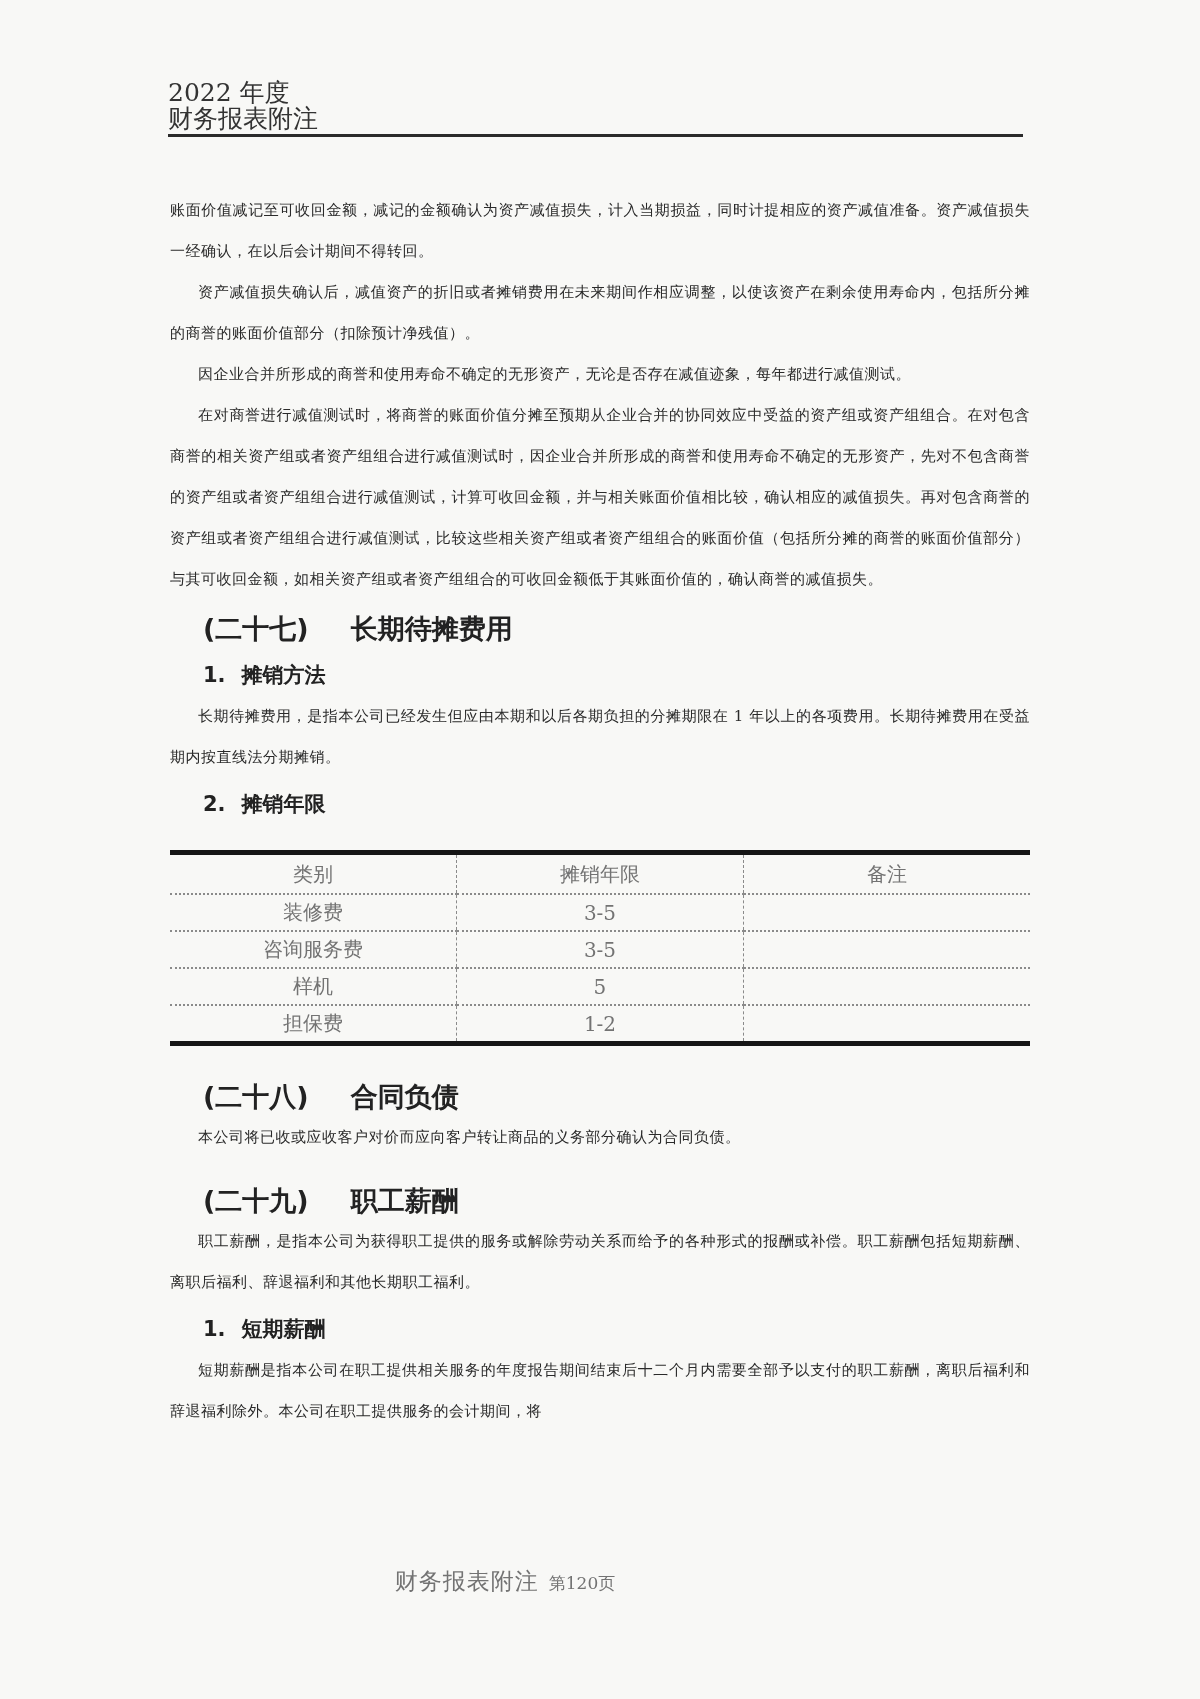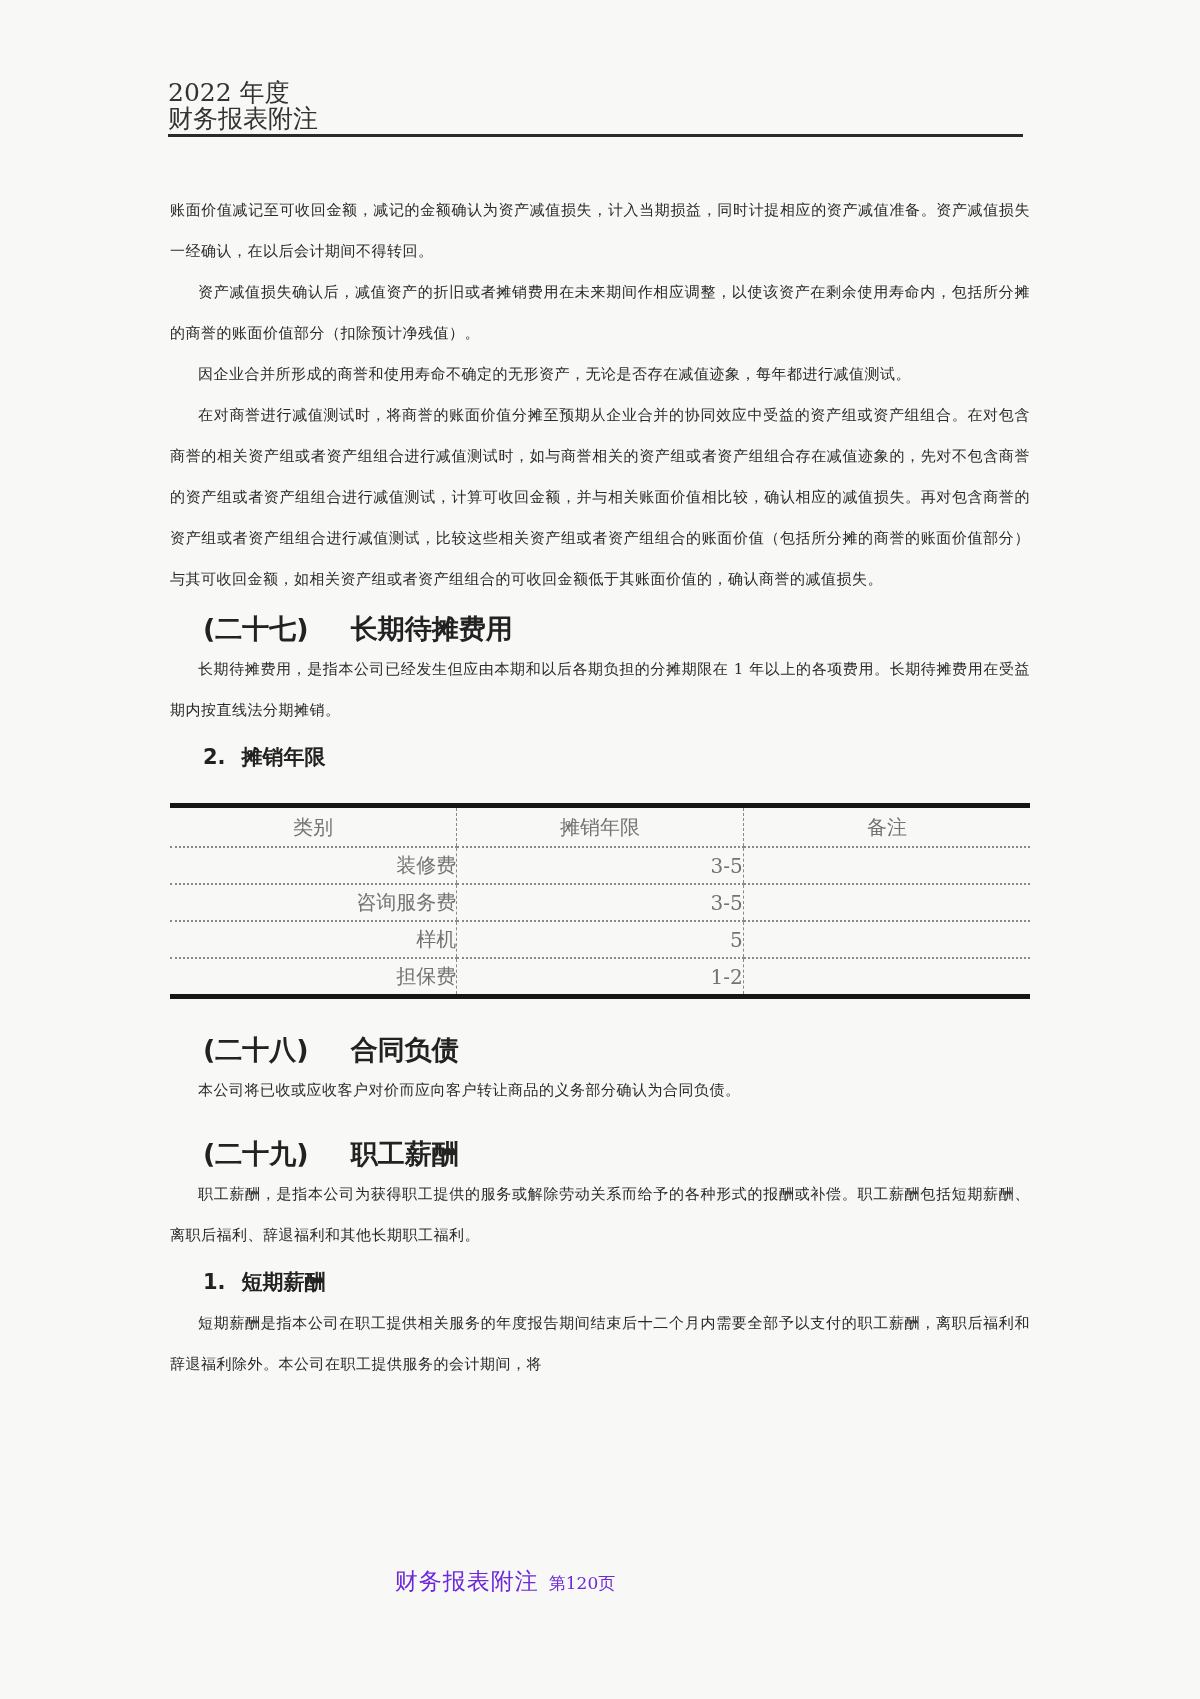--- a/index.html
+++ b/index.html
@@ -87,36 +87,35 @@
     font-weight: normal;
     padding: 0;
   }
   table.amort thead th {
     height: 38px;
     border-bottom: 2px dotted #8a8a8a;
   }
   table.amort tbody td {
     height: 35px;
     border-bottom: 2px dotted #8a8a8a;
-    text-align: right;
   }
   table.amort tbody tr:last-child td { border-bottom: none; }
   table.amort th + th, table.amort td + td {
     border-left: 1px dashed #8a8a8a;
   }
   .mt-30 { margin-top: 30px !important; }
   .mt-22 { margin-top: 22px !important; }
   
   .page-footer {
     position: absolute;
     top: 1566px;
     left: 0;
     width: 1010px;
     text-align: center;
-    color: #6d28d9;
+    color: #737373;
   }
   .footer-title {
     font-size: 23px;
     letter-spacing: 1px;
   }
   .footer-page {
     font-size: 17px;
     margin-left: 10px;
   }
 </style>
@@ -132,24 +131,25 @@
   <div class="header-rule"></div>
 
   <div class="content">
 
     <p class="para">账面价值减记至可收回金额，减记的金额确认为资产减值损失，计入当期损益，同时计提相应的资产减值准备。资产减值损失一经确认，在以后会计期间不得转回。</p>
 
     <p class="para indent">资产减值损失确认后，减值资产的折旧或者摊销费用在未来期间作相应调整，以使该资产在剩余使用寿命内，包括所分摊的商誉的账面价值部分（扣除预计净残值）。</p>
 
     <p class="para indent">因企业合并所形成的商誉和使用寿命不确定的无形资产，无论是否存在减值迹象，每年都进行减值测试。</p>
 
-    <p class="para indent">在对商誉进行减值测试时，将商誉的账面价值分摊至预期从企业合并的协同效应中受益的资产组或资产组组合。在对包含商誉的相关资产组或者资产组组合进行减值测试时，如与商誉相关的资产组或者资产组组合存在减值迹象的，先对不包含商誉的资产组或者资产组组合进行减值测试，计算可收回金额，并与相关账面价值相比较，确认相应的减值损失。再对包含商誉的资产组或者资产组组合进行减值测试，比较这些相关资产组或者资产组组合的账面价值（包括所分摊的商誉的账面价值部分）与其可收回金额，如相关资产组或者资产组组合的可收回金额低于其账面价值的，确认商誉的减值损失。</p>
+    <p class="para indent">在对商誉进行减值测试时，将商誉的账面价值分摊至预期从企业合并的协同效应中受益的资产组或资产组组合。在对包含商誉的相关资产组或者资产组组合进行减值测试时，因企业合并所形成的商誉和使用寿命不确定的无形资产，先对不包含商誉的资产组或者资产组组合进行减值测试，计算可收回金额，并与相关账面价值相比较，确认相应的减值损失。再对包含商誉的资产组或者资产组组合进行减值测试，比较这些相关资产组或者资产组组合的账面价值（包括所分摊的商誉的账面价值部分）与其可收回金额，如相关资产组或者资产组组合的可收回金额低于其账面价值的，确认商誉的减值损失。</p>
 
     <h3 class="section-heading"><span class="sec-num">(二十七)</span><span class="sec-title">长期待摊费用</span></h3>
 
+    <h4 class="sub-heading"><span class="sub-num">1.</span><span class="sub-title">摊销方法</span></h4>
 
     <p class="para indent">长期待摊费用，是指本公司已经发生但应由本期和以后各期负担的分摊期限在 1 年以上的各项费用。长期待摊费用在受益期内按直线法分期摊销。</p>
 
     <h4 class="sub-heading"><span class="sub-num">2.</span><span class="sub-title">摊销年限</span></h4>
 
     <table class="amort">
       <thead>
         <tr>
           <th>类别</th>
           <th>摊销年限</th>

